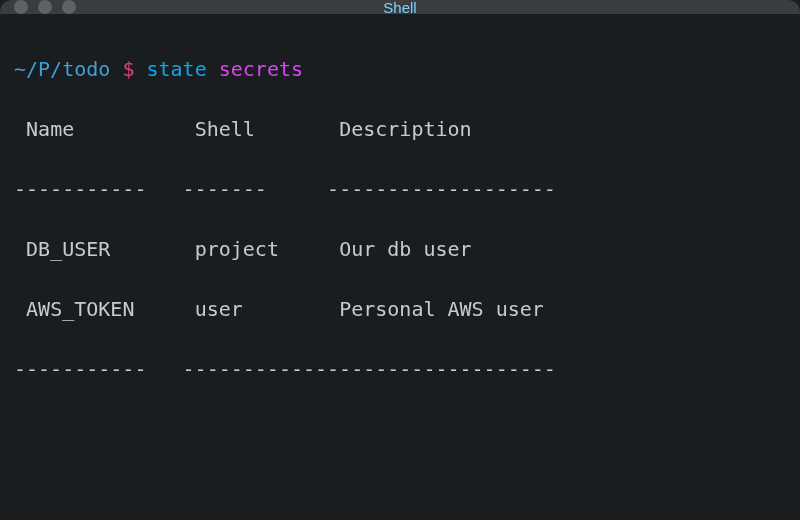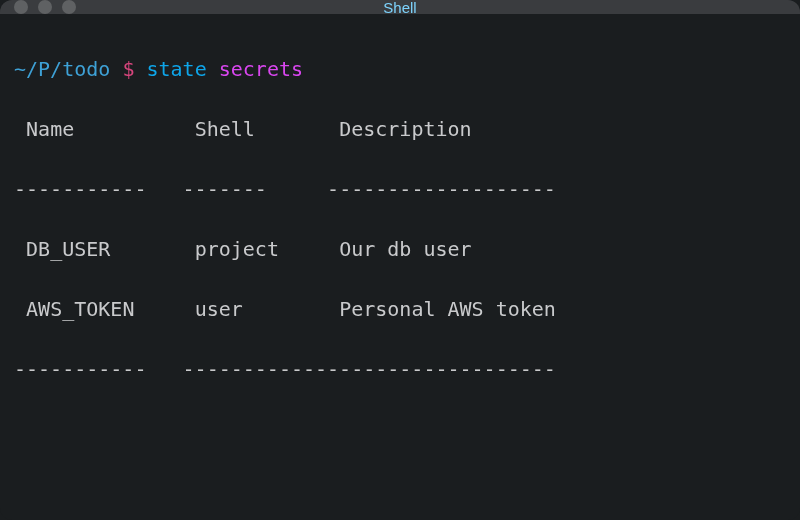--- a/index.html
+++ b/index.html
@@ -73,21 +73,21 @@
       <div class="dot"></div>
     </div>
     <div class="title">Shell</div>
   </div>
 
   <div class="term">
 <div><span class="path">~/P/todo</span> <span class="dollar">$</span> <span class="cmd">state</span> <span class="args">secrets</span></div>
 <div class="out"> <span>Name</span>          <span>Shell</span>       <span>Description</span></div>
 <div class="out"><span>-----------</span>   <span>-------</span>     <span>-------------------</span></div>
 <div class="out"> <span>DB_USER</span>       <span>project</span>     <span>Our db user</span></div>
-<div class="out"> <span>AWS_TOKEN</span>     <span>user</span>        <span>Personal AWS token</span></div>
+<div class="out"> <span>AWS_TOKEN</span>     <span>user</span>        <span>Personal AWS user</span></div>
 <div class="out"><span>-----------</span>   <span>-------------------------------</span></div>
 
 
 
 
 
   </div>
 </div>
 
 </body></html>

